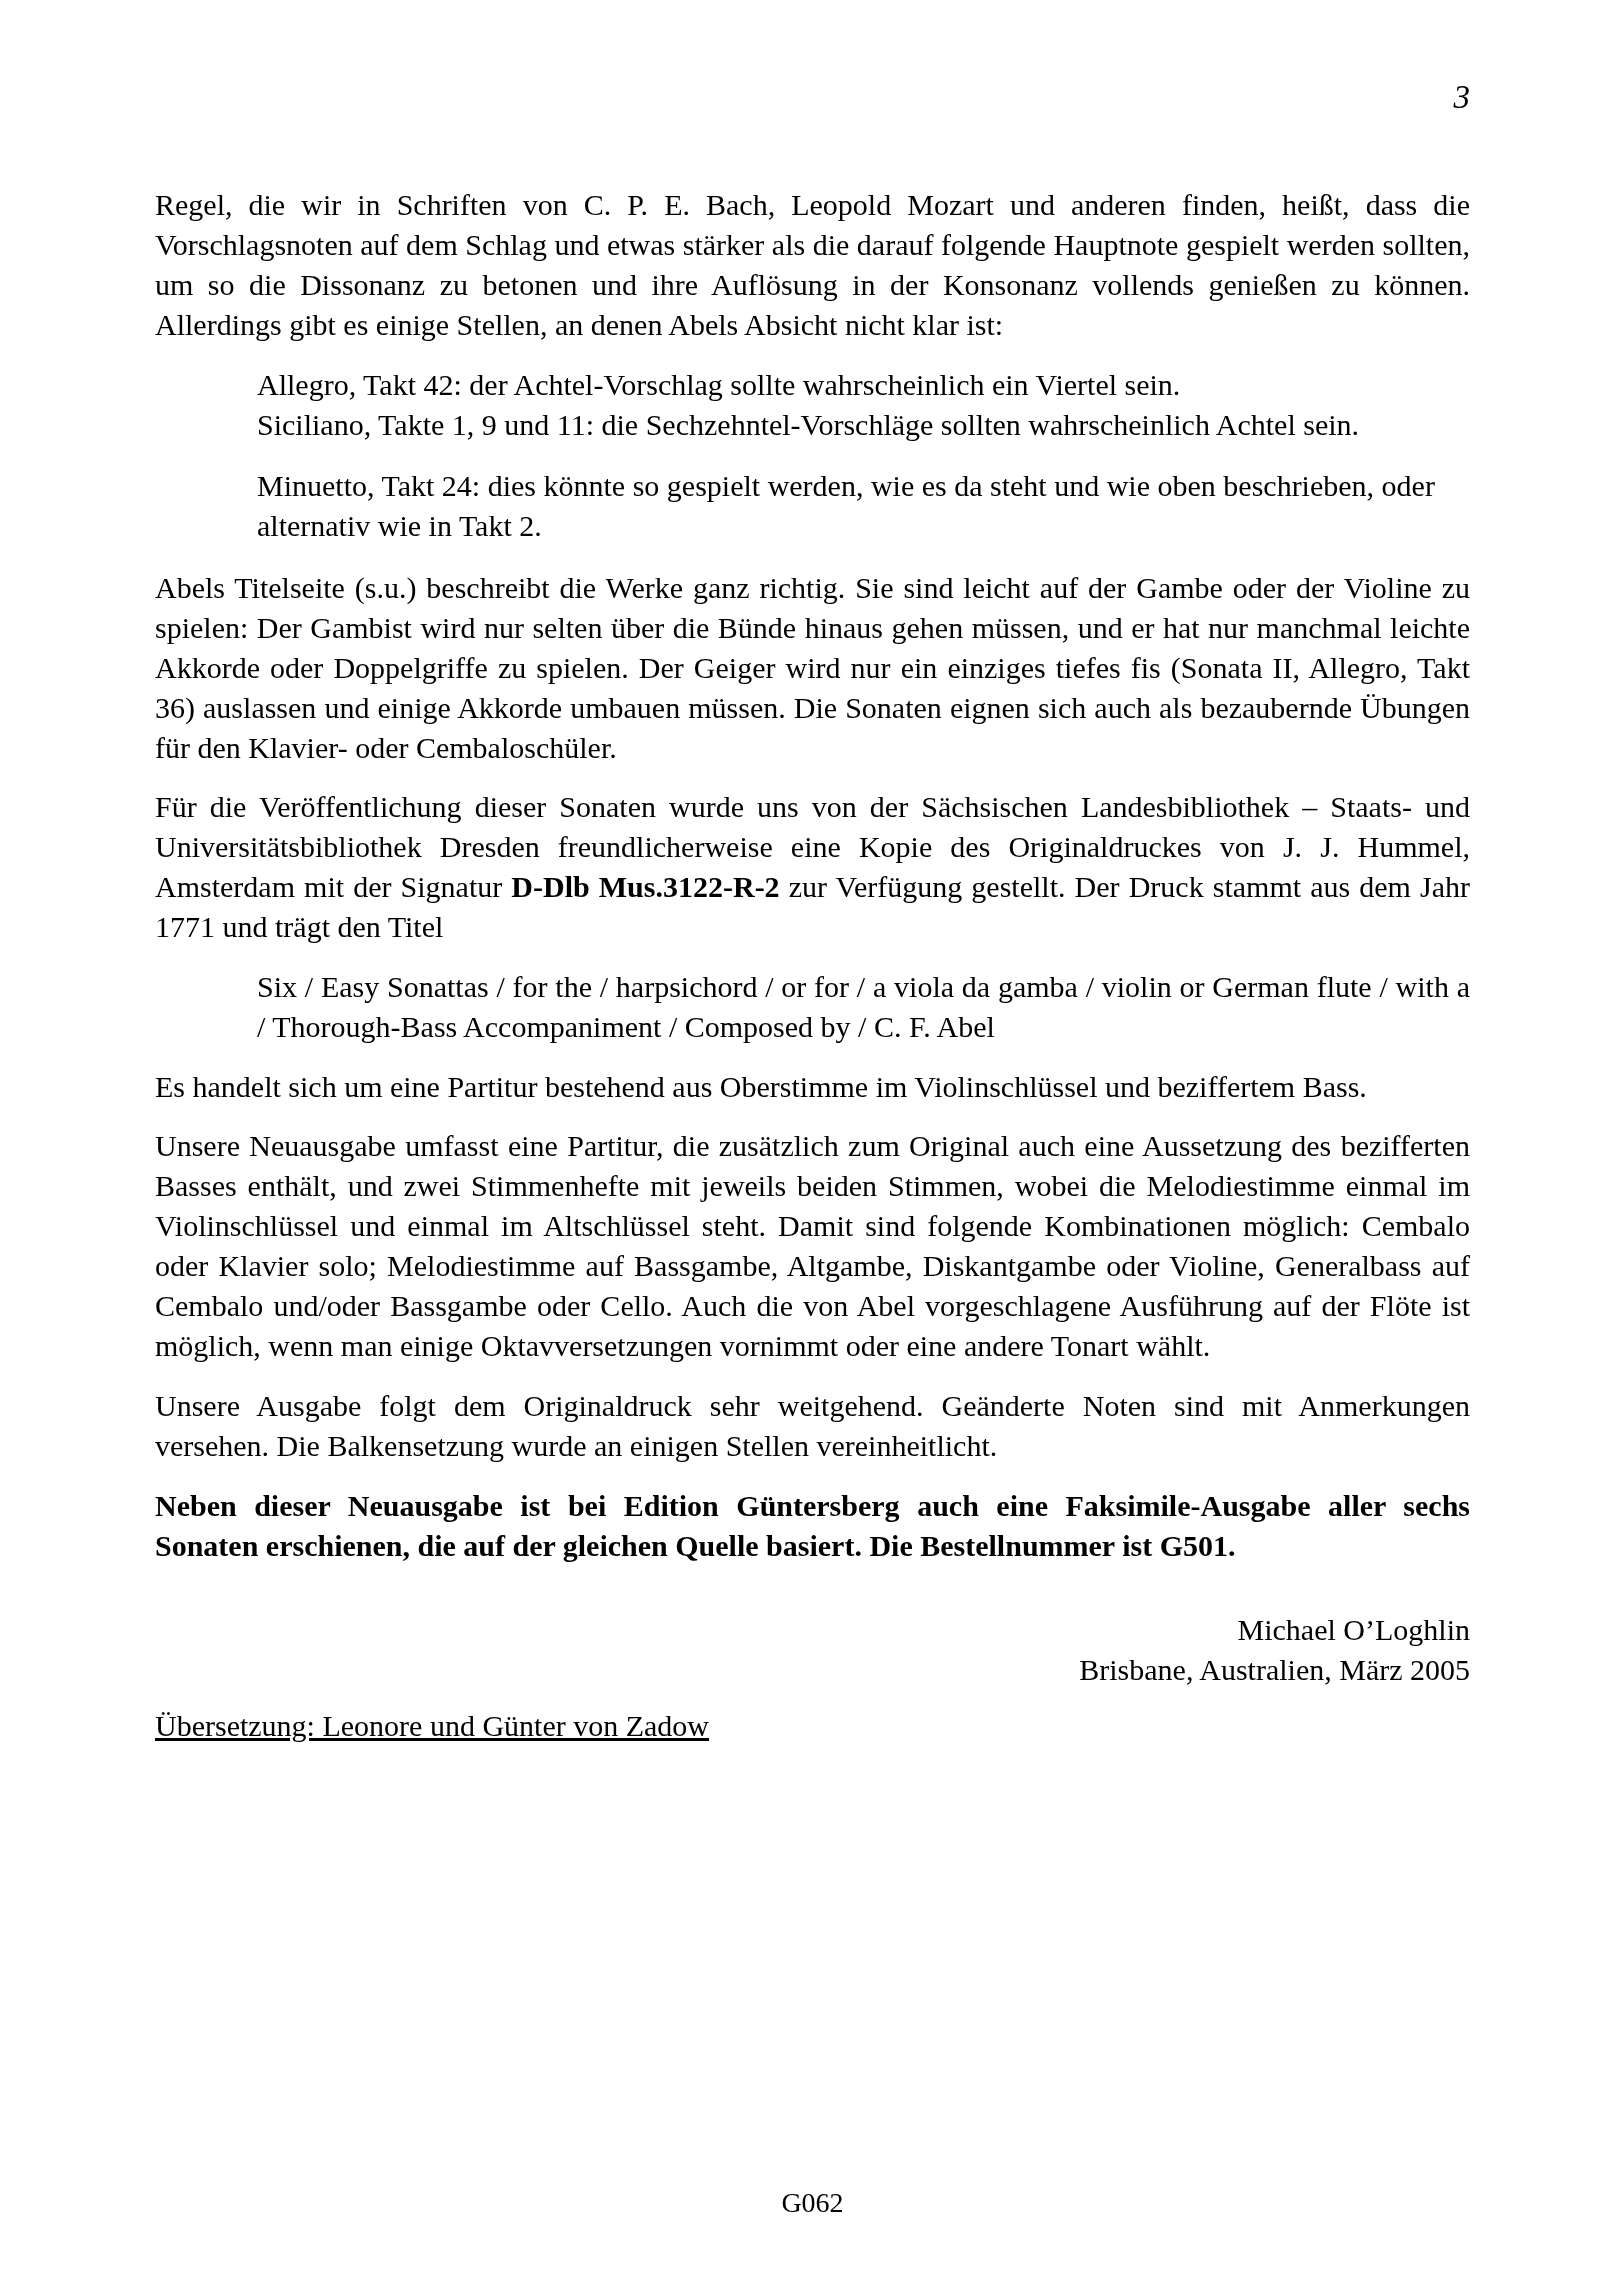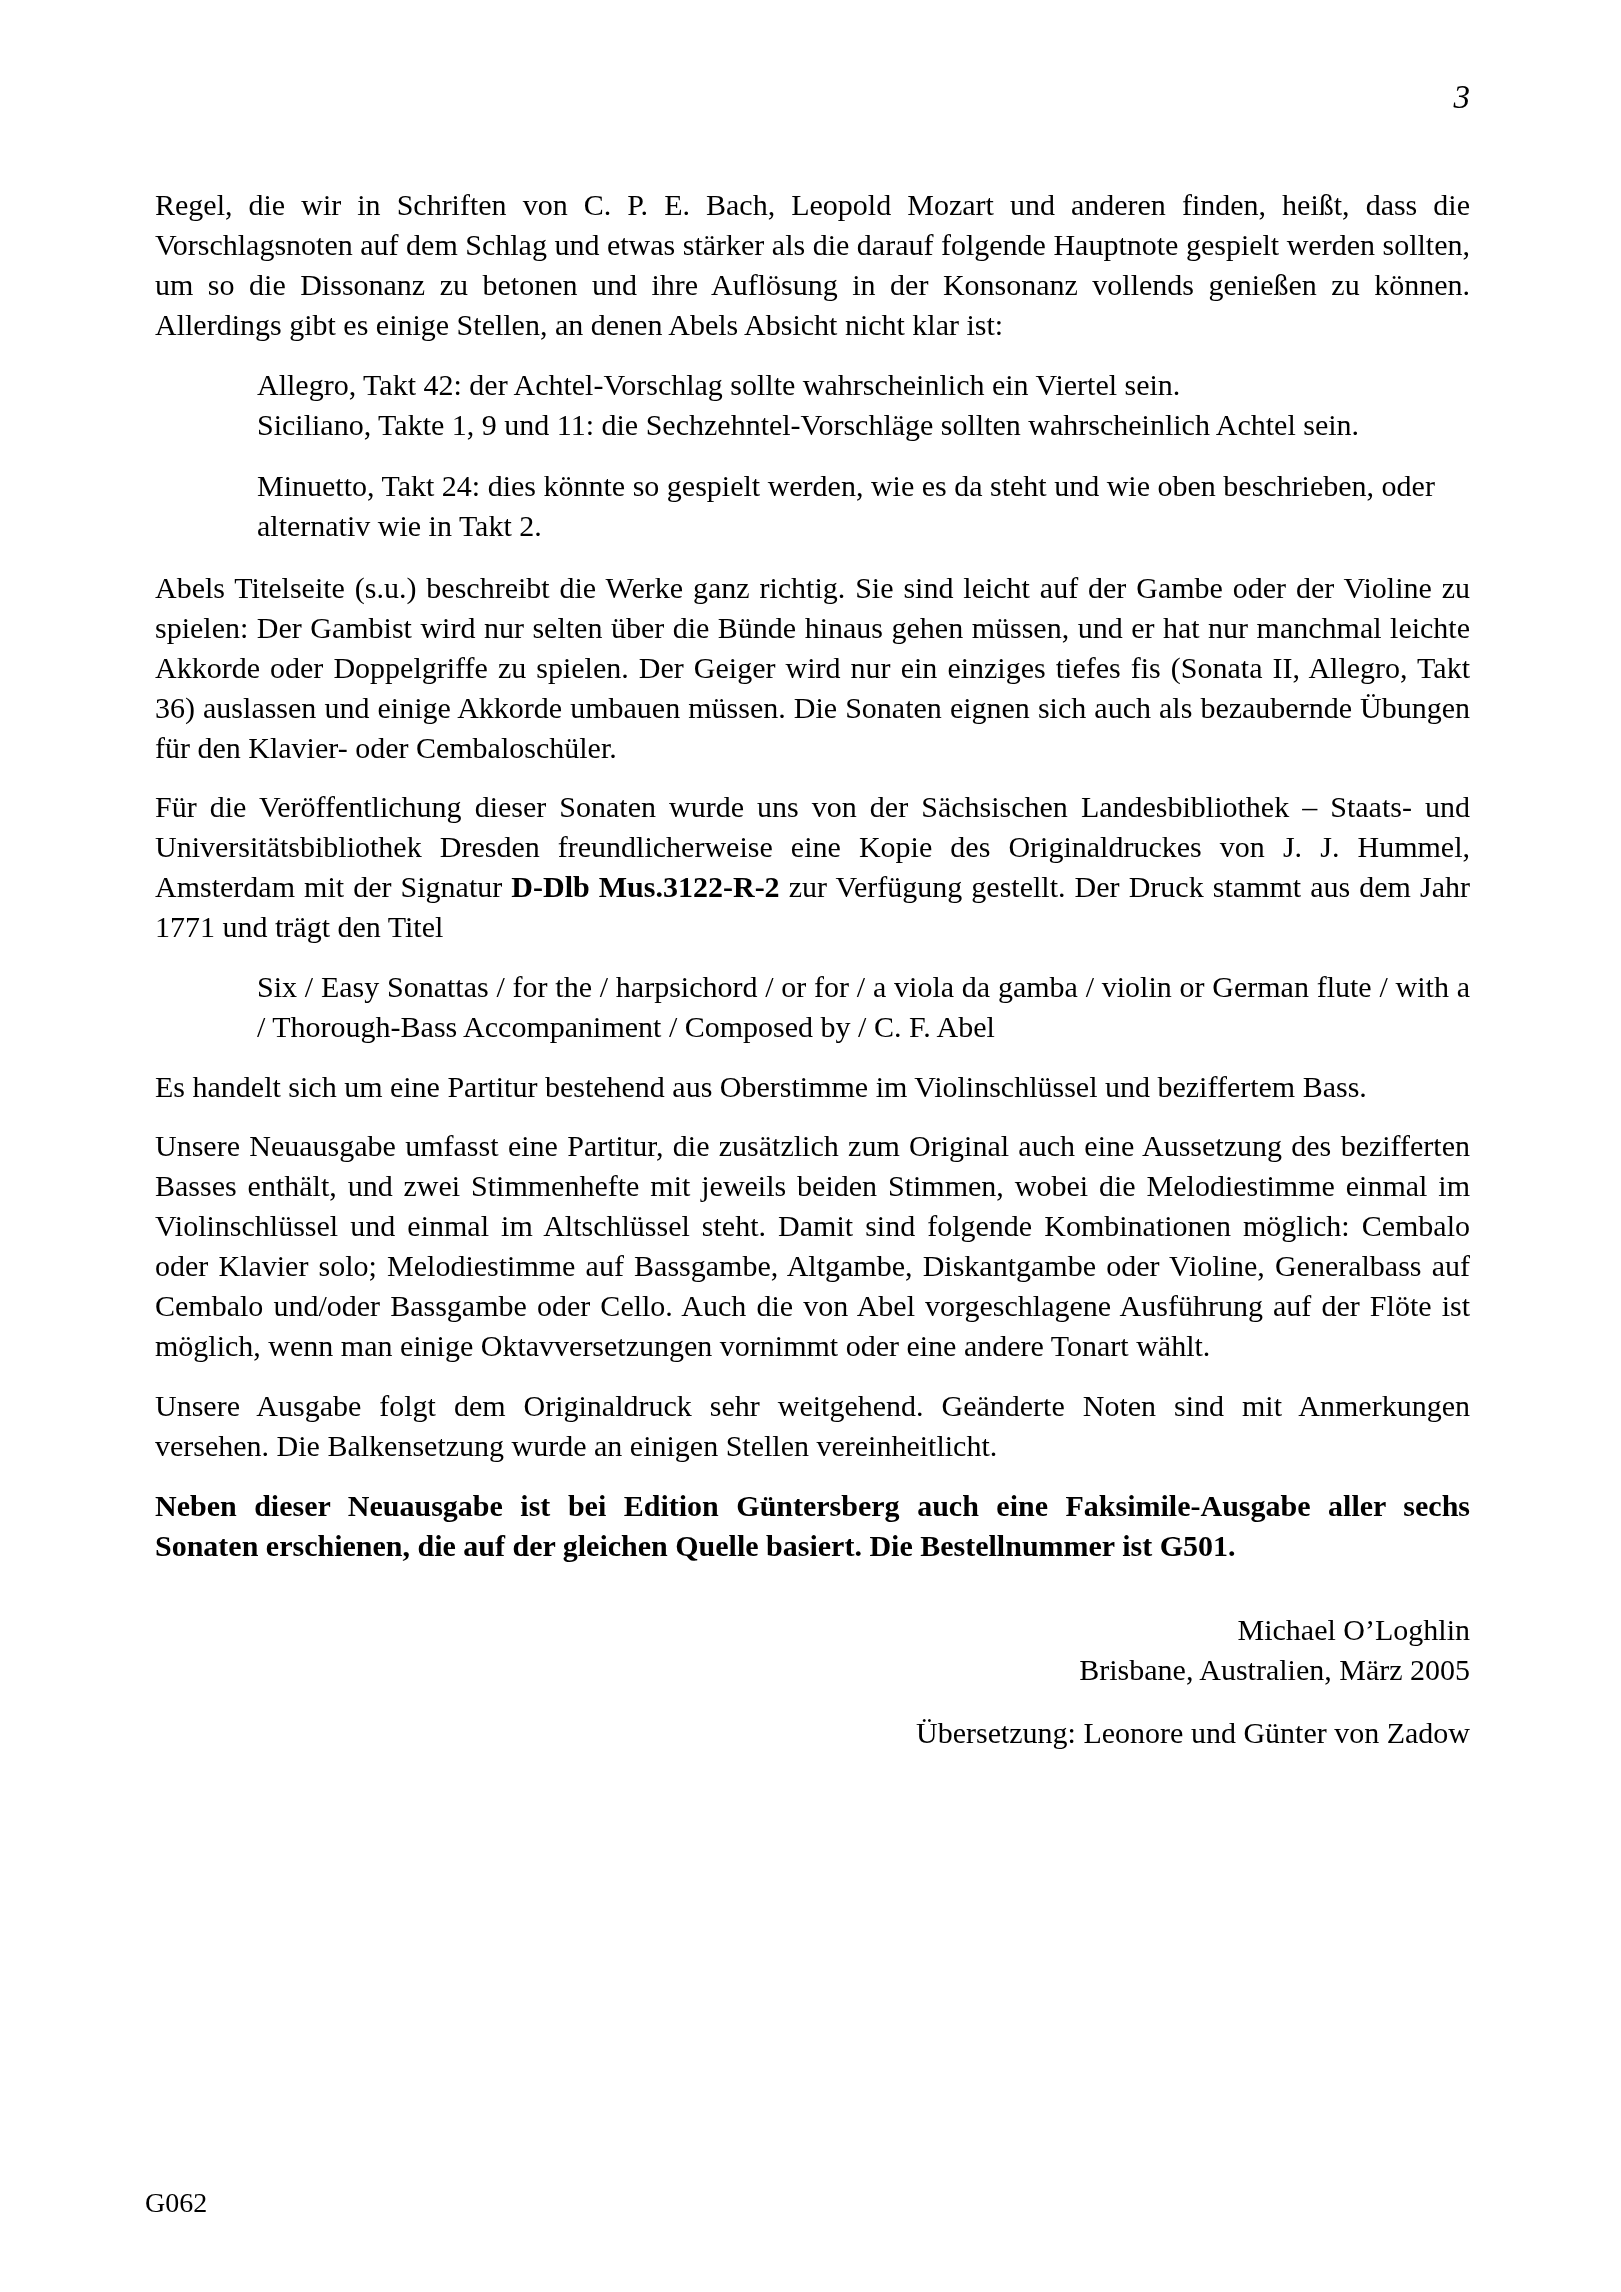--- a/index.html
+++ b/index.html
@@ -43,28 +43,29 @@
     padding-left: 102px;
     margin: 0 0 19.7px 0;
   }
   .bold-inline { font-weight: bold; }
   .bold-para { font-weight: bold; }
   .signature-block {
     margin-top: 44px;
     text-align: right;
   }
   .translation-line {
-    margin-top: 23px;
-    text-align: right;
+    margin-top: 16px;
+    text-decoration: underline;
   }
   .footer-code {
     position: absolute;
     top: 2187px;
-    left: 145px;
+    left: 155px;
     width: 1315px;
+    text-align: center;
     font-size: 28px;
   }
 </style>
 </head>
 <body>
 
 <div class="content">
 
   <div class="page-number">3</div>
 

